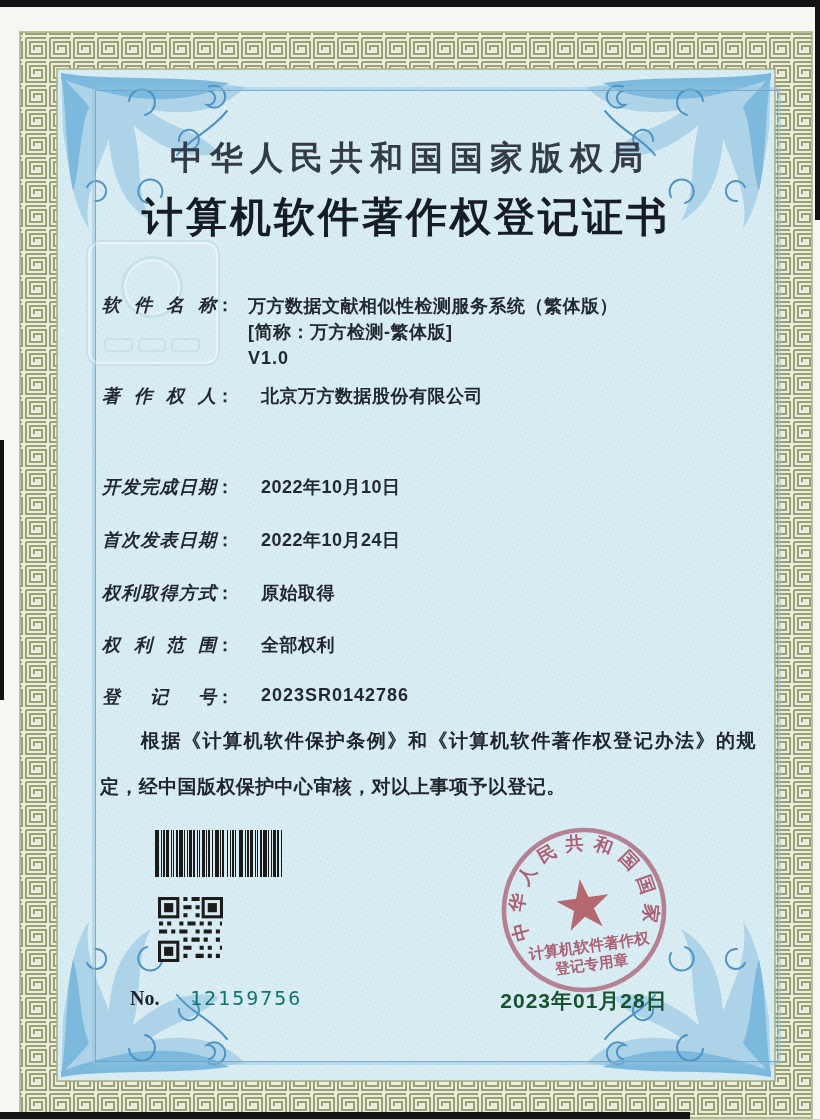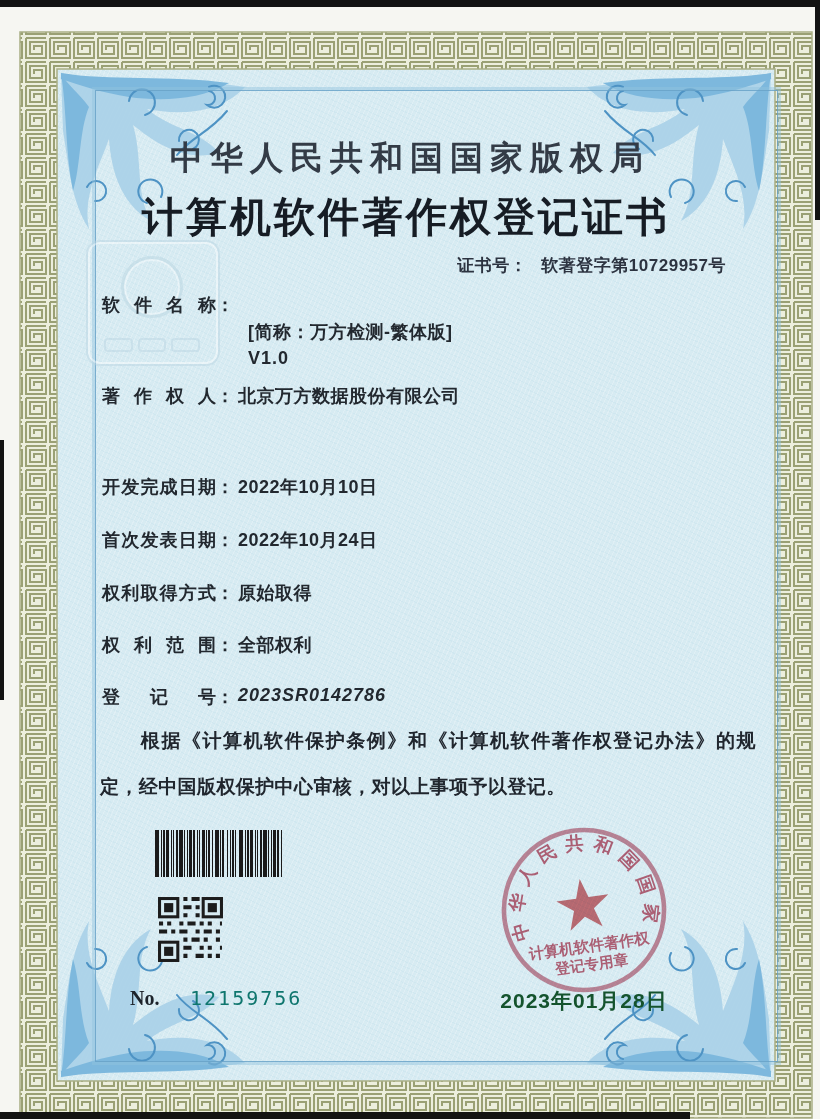--- a/index.html
+++ b/index.html
@@ -61,23 +61,23 @@
     font-size:41px;letter-spacing:3px;color:#161c24;
   }
   .certno-line{
     position:absolute;top:242px;right:94px;
     font-size:17px;font-weight:700;color:#2c3340;letter-spacing:.5px;
   }
   .certno-line .gap{display:inline-block;width:14px;}
 
   .field-row{position:absolute;left:102px;display:flex;align-items:flex-start;
     font-size:18px;font-weight:700;color:#22282f;}
-  .flabel{display:inline-block;width:114px;text-align:justify;text-align-last:justify;white-space:nowrap;}
+  .flabel{display:inline-block;width:114px;text-align:justify;text-align-last:justify;white-space:nowrap;font-style:italic;}
   .fcolon{display:inline-block;}
-  .fvalue{margin-left:4px;letter-spacing:.5px;white-space:nowrap;}
+  .fvalue{margin-left:27px;letter-spacing:.5px;white-space:nowrap;}
   .fvalue-block{margin-left:14px;letter-spacing:.5px;line-height:26px;}
   .ver{font-family:"Liberation Sans",sans-serif;letter-spacing:1px;}
 
   .statement{
     position:absolute;left:100px;top:706px;width:656px;
     font-size:19px;font-weight:700;color:#20262e;
     line-height:46px;text-indent:2.15em;letter-spacing:.4px;text-align:justify;
   }
 
   .barcode{position:absolute;left:155px;top:818px;width:128px;height:47px;}
@@ -141,29 +141,26 @@
     <div class="ring"></div>
     <div class="chips">
         <span></span>
         <span></span>
         <span></span>
       </div>
   </div>
 
   <div class="authority">中华人民共和国国家版权局</div>
   <div class="cert-title">计算机软件著作权登记证书</div>
-  <div class="certno-line">
-    <span>证书号：</span><span class="gap"></span><span>软著登字第10729957号</span>
-  </div>
 
   <div class="field-row" style="top:281px;">
     <span class="flabel">软件名称</span>
       <span class="fcolon">：</span>
     <span class="fvalue-block">
-      <br>
+      <span>万方数据文献相似性检测服务系统（繁体版）</span><br>
       <span>[简称：万方检测-繁体版]</span><br>
       <span class="ver">V1.0</span>
     </span>
   </div>
 
   <div class="field-row" style="top:372px;">
     <span class="flabel">著作权人</span>
       <span class="fcolon">：</span>
     <span class="fvalue">北京万方数据股份有限公司</span>
   </div>
@@ -188,21 +185,21 @@
 
   <div class="field-row" style="top:621px;">
     <span class="flabel">权利范围</span>
       <span class="fcolon">：</span>
     <span class="fvalue">全部权利</span>
   </div>
 
   <div class="field-row" style="top:673px;">
     <span class="flabel">登记号</span>
       <span class="fcolon">：</span>
-    <span class="fvalue" style="letter-spacing:1px;font-style:italic;">2023SR0142786</span>
+    <span class="fvalue" style="letter-spacing:1px;">2023SR0142786</span>
   </div>
 
   <div class="statement">根据《计算机软件保护条例》和《计算机软件著作权登记办法》的规定，经中国版权保护中心审核，对以上事项予以登记。</div>
 
   <svg class="barcode" viewBox="0 0 128 47" aria-hidden="true">
     <line x1="0" y1="23.5" x2="128" y2="23.5" stroke="#1a1a1a" stroke-width="47" stroke-dasharray="4 2 1 1 2 1 3 2 1 1 1 2 2 1 4 1 1 2 1 1 3 1 2 2 1 1 1 2 3 1 1 1 2 2 1 2 4 1 1 1 2 3 1 2 1 1 2 1 1 3"></line>
   </svg>
 
   <svg class="qrcode" viewBox="0 0 66 66" aria-hidden="true">
     <g fill="#1c1c1c">

